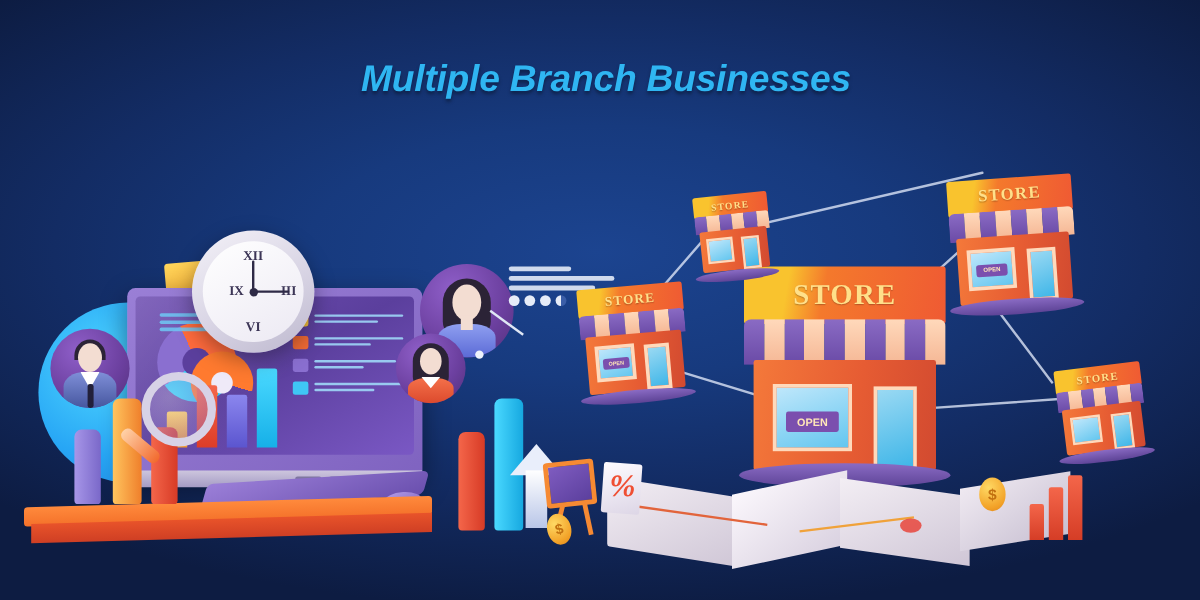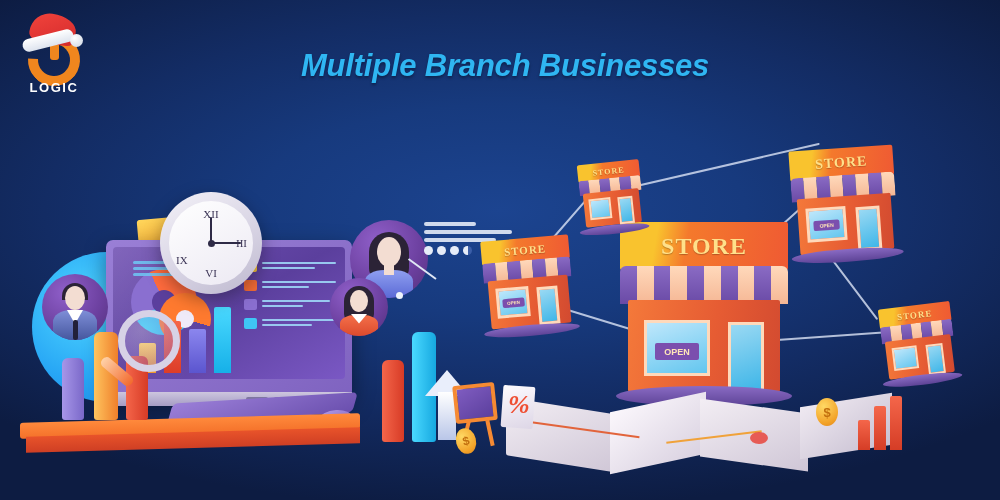--- a/index.html
+++ b/index.html
@@ -186,27 +186,27 @@
   .clock {
     position:absolute; left:140px; top:22px; width:102px; height:102px; border-radius:50%;
     background:linear-gradient(150deg,#f4f2f8 0%, #d8d4e4 55%, #bdb8ce 100%);
     box-shadow:0 6px 18px rgba(0,0,0,.35);
   }
   .clock .face {
     position:absolute; left:9px; top:9px; width:84px; height:84px; border-radius:50%;
     background:linear-gradient(150deg,#ffffff 0%, #ece9f3 100%);
   }
   .clock .num {
-    position:absolute; color:#3c3556; font-size:11px; font-weight:normal;
+    position:absolute; color:#3c3556; font-size:11px; font-weight:bold;
     font-family:"Liberation Serif", serif;
   }
   .clock .n12 { left:50%; top:7px; transform:translateX(-50%); }
   .clock .n3  { right:6px; top:50%; transform:translateY(-50%); }
   .clock .n6  { left:50%; bottom:6px; transform:translateX(-50%); }
-  .clock .n9  { left:7px; top:50%; transform:translateY(-50%);margin-top:17px; }
+  .clock .n9  { left:22px; top:50%; transform:translateY(-50%); }
   .clock .hand { position:absolute; background:#2e2a46; border-radius:2px; }
   .clock .pin { position:absolute; left:50%; top:50%; width:7px; height:7px; margin:-3.5px 0 0 -3.5px;
     background:#2e2a46; border-radius:50%; }
 
   
   .rate { position:absolute; left:404px; top:52px; width:88px; }
   .rate .bar { height:4px; background:#dfe7f5; border-radius:2px; margin-bottom:4px; opacity:.92; }
   .rate .dots { display:flex; gap:4px; margin-top:4px; }
   .rate .dots i { width:9px; height:9px; border-radius:50%; background:#e6ecf8; display:block; }
   .rate .dots i.half { background:linear-gradient(90deg,#e6ecf8 50%, #3b5ea8 50%); }
@@ -294,28 +294,20 @@
     font-family:"Liberation Serif", serif;
   }
   .paper { position:absolute; background:linear-gradient(160deg,#fdfbff,#ddd6e6); border-radius:2px; }
   .gbar { position:absolute; border-radius:2px 2px 0 0; }
 </style>
 </head>
 <body>
 
 <div id="banner">
 
-  <div id="logo">
-    <div class="logo-mark"></div>
-    <div class="logo-stem"></div>
-    <div class="hat-body"></div>
-    <div class="hat-brim"></div>
-    <div class="hat-ball"></div>
-    <div class="logo-text">LOGIC</div>
-  </div>
 
   <div id="title">
     <div class="line l2">Multiple Branch Businesses</div>
   </div>
 
   <div id="left-scene">
 
     <div class="glow-circle"></div>
 
     <div class="note" style="left:118px; top:48px; width:48px; height:34px; background:linear-gradient(160deg,#ffd65c,#f6a62b); transform:rotate(-5deg);"></div>

